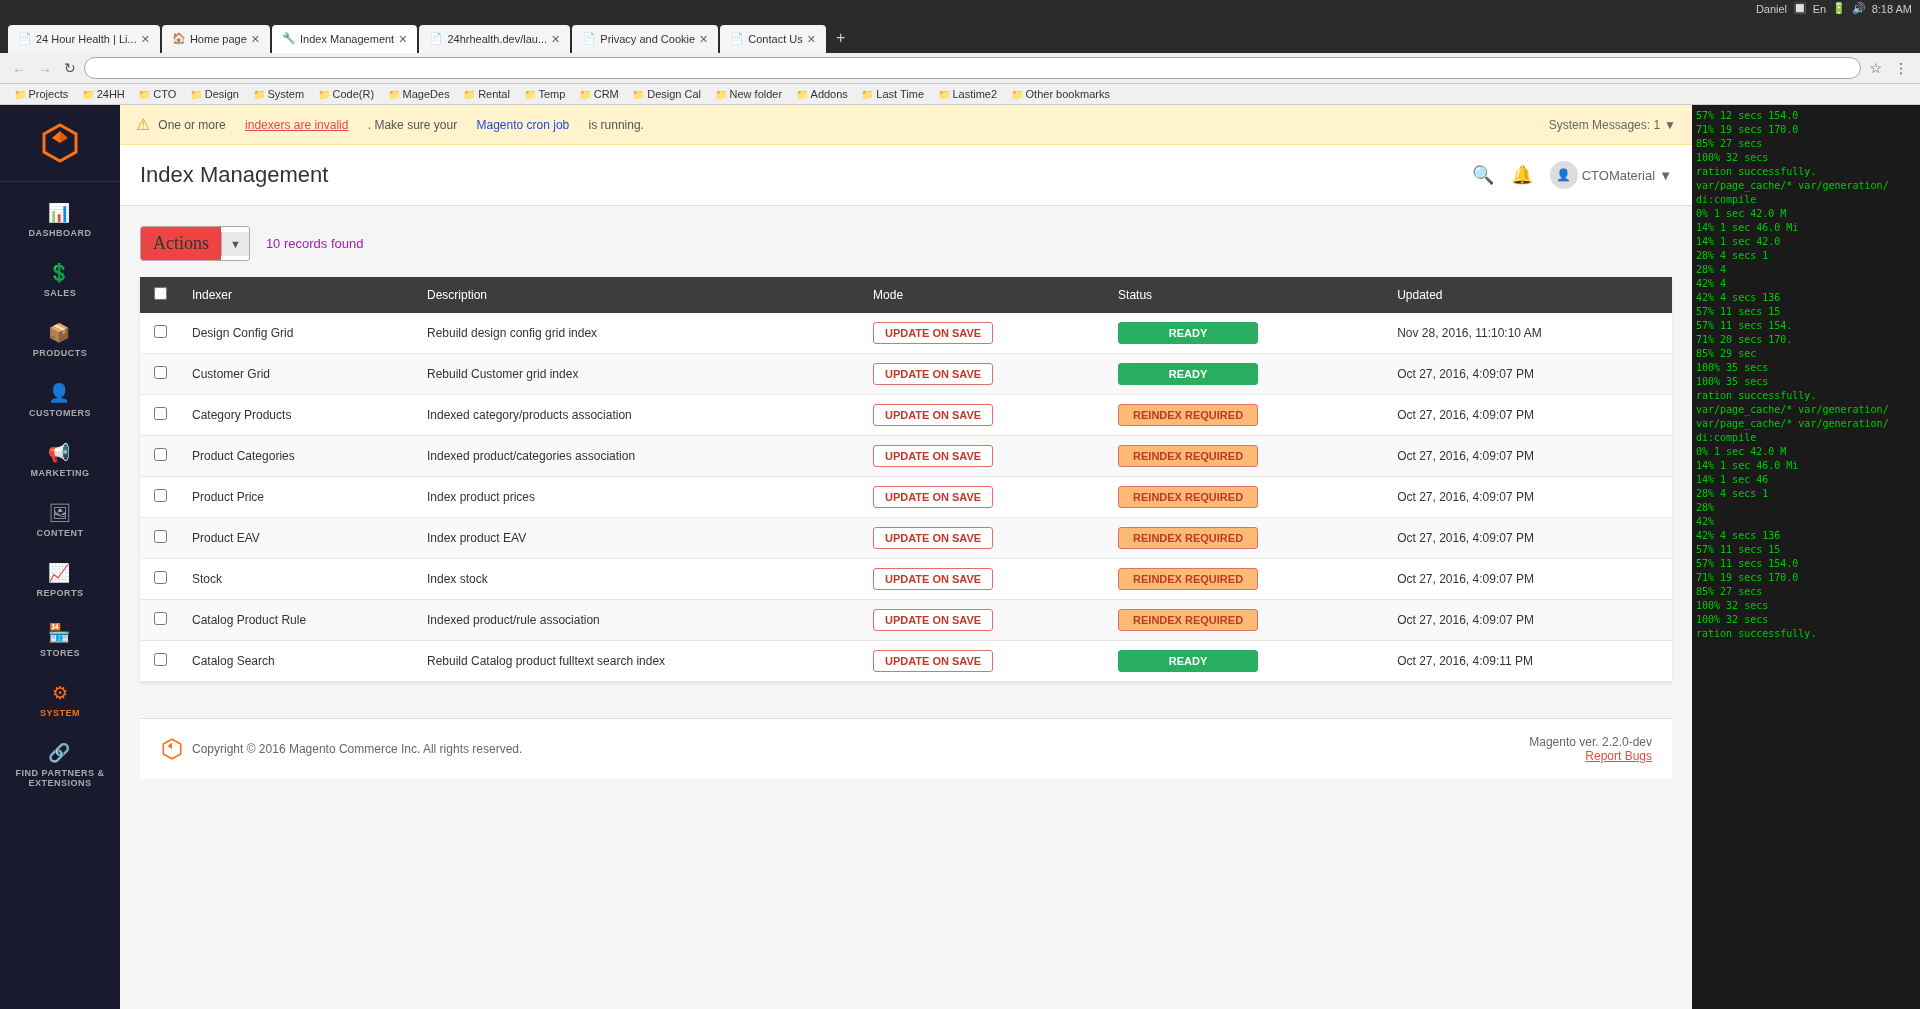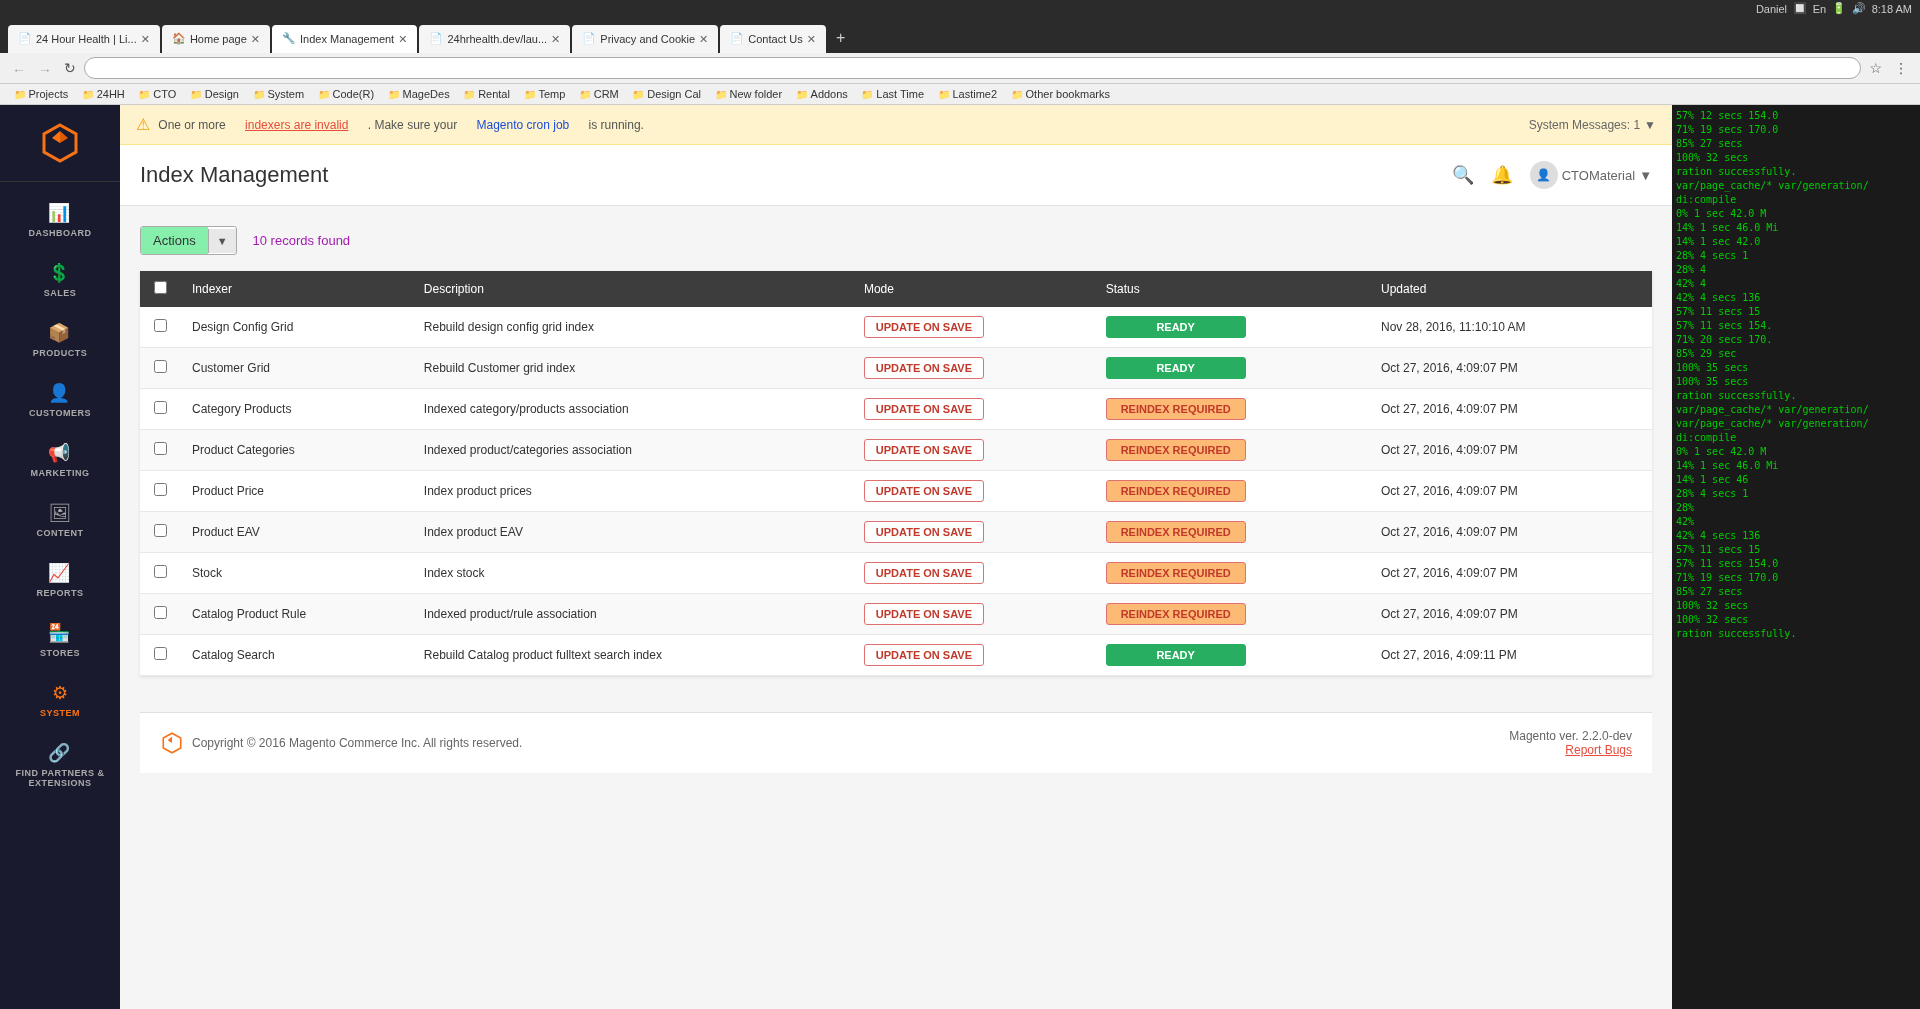--- a/index.html
+++ b/index.html
@@ -50,21 +50,21 @@
     .header-icon { font-size: 18px; color: #666; cursor: pointer; }
     .user-info { display: flex; align-items: center; gap: 4px; color: #666; font-size: 13px; cursor: pointer; }
     .user-avatar { width: 28px; height: 28px; border-radius: 50%; background: #ddd; display: flex; align-items: center; justify-content: center; font-size: 12px; color: #666; }
 
     
     .main-content { padding: 20px; flex: 1; overflow-y: auto; }
 
     
     .toolbar { display: flex; align-items: center; gap: 16px; margin-bottom: 16px; }
     .actions-dropdown { display: flex; align-items: center; border: 1px solid #aaa; border-radius: 3px; overflow: hidden; cursor: pointer; background: #fff; }
-    .actions-label { padding: 6px 12px; font-size: 13px; color: #333; background: #86efac; }
+    .actions-label { padding: 6px 12px; font-size: 18px; color: #333; background: #ef4444; font-family: Liberation Serif, serif; }
     .actions-arrow { padding: 6px 8px; background: #e8e8e8; border-left: 1px solid #aaa; font-size: 11px; color: #555; }
     .records-count { font-size: 13px; color: #a21caf; }
 
     
     .data-table { width: 100%; border-collapse: collapse; background: #fff; box-shadow: 0 1px 3px rgba(0,0,0,0.1); }
     .data-table thead tr { background: #3d3d3d; color: #fff; }
     .data-table thead th { padding: 10px 12px; text-align: left; font-size: 12px; font-weight: normal; white-space: nowrap; }
     .data-table thead th.checkbox-col { width: 40px; text-align: center; }
     .data-table tbody tr { border-bottom: 1px solid #e8e8e8; }
     .data-table tbody tr:nth-child(even) { background: #f9f9f9; }
@@ -81,21 +81,21 @@
     .status-ready { background: #27ae60; color: #fff; border: 1px solid #27ae60; }
     .status-reindex { background: #fdba74; color: #c0392b; border: 1px solid #e07070; }
 
     
     .page-footer { padding: 16px 20px; display: flex; align-items: center; justify-content: space-between; border-top: 1px solid #e0e0e0; background: #fff; margin-top: 36px; font-size: 12px; color: #666; }
     .footer-logo { display: flex; align-items: center; gap: 8px; }
     .footer-right { text-align: right; }
     .report-bugs { color: #e74c3c; text-decoration: underline; cursor: pointer; display: block; }
 
     
-    .terminal-panel { width: 248px; background: #1a1a1a; color: #00cc00; font-family: monospace; font-size: 10px; padding: 4px; overflow: hidden; flex-shrink: 0; }
+    .terminal-panel { width: 228px; background: #1a1a1a; color: #00cc00; font-family: monospace; font-size: 10px; padding: 4px; overflow: hidden; flex-shrink: 0; }
     .terminal-line { white-space: nowrap; overflow: hidden; line-height: 1.4; }
 
     
     .browser-top-right { display: flex; align-items: center; justify-content: flex-end; background: #2b2b2b; padding: 2px 8px; gap: 6px; font-size: 11px; color: #ccc; }
   </style>
 </head>
 <body>
 
 <div class="browser-top-right">
   <span>Daniel</span>

